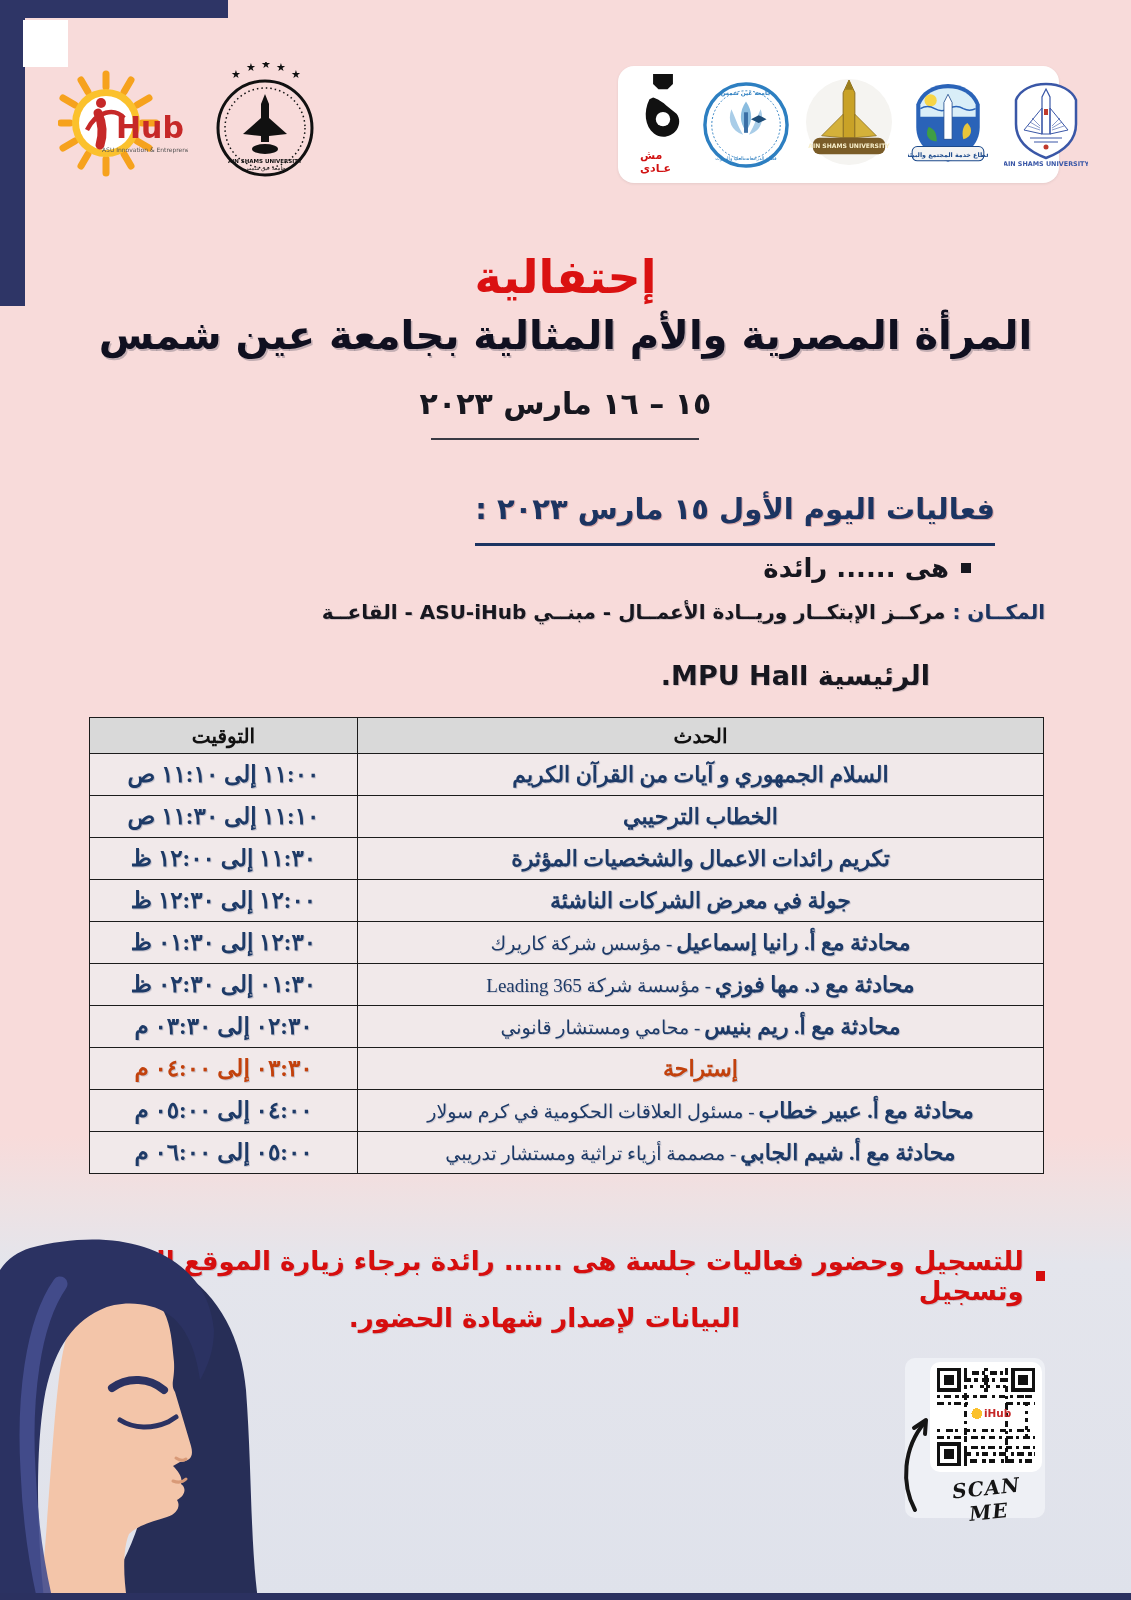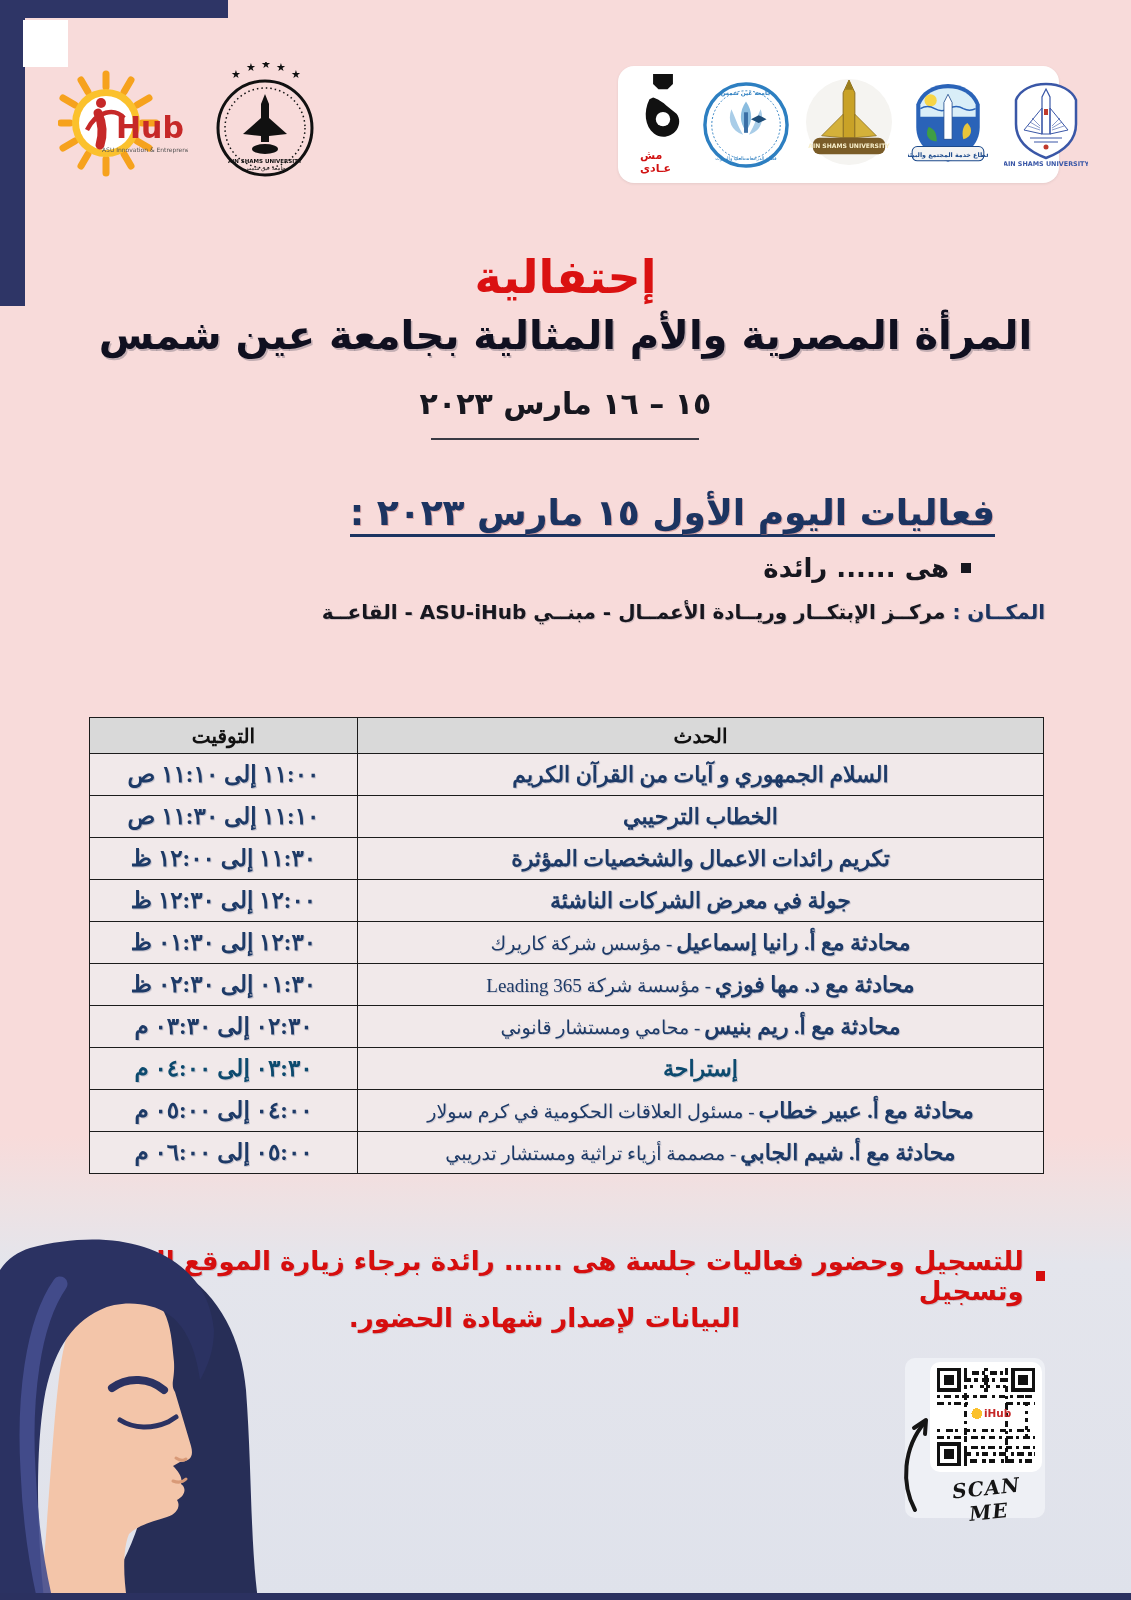--- a/index.html
+++ b/index.html
@@ -16,39 +16,39 @@
   .logos-box{left:618px;top:66px;width:441px;height:117px;background:#ffffff;border-radius:16px;
     box-shadow:0 1px 3px rgba(0,0,0,.08);display:flex;align-items:center;justify-content:space-evenly;padding:0 6px;box-sizing:border-box;}
   .plogo{display:flex;flex-direction:column;align-items:center;justify-content:center;margin-left:16px;}
   .hand-label{color:#d11212;font-weight:bold;font-size:11px;margin-top:1px;}
   
   .kicker{left:0;right:0;top:250px;text-align:center;color:#da1111;font-size:46px;font-weight:bold;}
   .main-title{left:0;right:0;top:312px;text-align:center;color:#101020;font-size:40px;font-weight:bold;
     text-shadow:1.5px 1.5px 0 rgba(130,120,130,.45);direction:rtl;}
   .date-line{left:0;right:0;top:386px;text-align:center;color:#17171f;font-size:30px;font-weight:bold;direction:rtl;}
   .date-underline{left:431px;top:438px;width:268px;height:0;border-top:2px solid #3a3a44;}
-  .day-heading{right:136px;top:492px;color:#1c3461;font-size:36px;font-weight:bold;direction:rtl;
-    border-bottom:3px solid #1c3461;padding-bottom:1px;text-shadow:1px 1px 0 rgba(190,120,120,.5);text-align:right;}
+  .day-heading{right:136px;top:492px;color:#1c3461;font-size:29px;font-weight:bold;direction:rtl;
+    border-bottom:3px solid #1c3461;padding-bottom:17px;text-shadow:1px 1px 0 rgba(190,120,120,.5);text-align:right;}
   .bullet-line{right:160px;top:553px;color:#17171f;font-size:26px;font-weight:bold;direction:rtl;display:flex;align-items:center;gap:12px;}
   .sq{width:10px;height:10px;background:#17171f;display:inline-block;}
   .sq.red{background:#d60e0e;}
   .loc1{right:86px;top:600px;font-size:20px;font-weight:bold;direction:rtl;color:#17171f;text-shadow:1px 1px 0 rgba(150,140,150,.4);}
   .loc-label{color:#1c3461;}
   .loc2{right:201px;top:660px;font-size:27px;font-weight:bold;direction:rtl;color:#17171f;text-shadow:1px 1px 0 rgba(150,140,150,.4);}
   
   .sched{left:89px;top:717px;width:954px;border-collapse:collapse;direction:rtl;table-layout:fixed;}
   .sched th,.sched td{border:1.5px solid #1c1c1c;padding:4px 10px;box-sizing:border-box;font-family:Liberation Serif, serif;}
   .sched th{height:36px;background:#d9d9d9;color:#111;font-size:20px;font-weight:bold;text-align:center;}
   .sched td{height:42px;background:#f1e9ea;text-align:center;vertical-align:middle;color:#1d3a67;}
   .col-event{width:686px;}
   .col-time{width:268px;}
   .ev-name{font-size:22px;font-weight:bold;text-shadow:1px 1px 0 rgba(150,150,170,.45);}
   .ev-role{font-size:19px;font-weight:normal;text-shadow:1px 1px 0 rgba(150,150,170,.35);}
   .time-cell{font-size:23px;font-weight:bold;text-shadow:1px 1px 0 rgba(150,150,170,.45);}
-  tr.highlight td, tr.highlight td span{color:#0c4a6e;}
+  tr.highlight td, tr.highlight td span{color:#c2410c;}
   
   .reg1{right:86px;top:1246px;color:#d60e0e;font-size:26px;font-weight:bold;direction:rtl;display:flex;align-items:center;gap:12px;
     text-shadow:1px 1px 0 rgba(160,140,150,.4);}
   .reg2{right:391px;top:1303px;color:#d60e0e;font-size:26px;font-weight:bold;direction:rtl;text-shadow:1px 1px 0 rgba(160,140,150,.4);}
   
   .qr-card{left:905px;top:1358px;width:140px;height:160px;background:#eef0f5;border-radius:10px;}
   .qr-white{position:absolute;left:25px;top:4px;width:112px;height:110px;background:#fff;border-radius:10px;
     display:flex;align-items:center;justify-content:center;}
   .qr-white svg{width:98px;height:98px;}
   .scanme{position:absolute;left:30px;top:118px;width:105px;text-align:center;color:#151515;
@@ -191,20 +191,21 @@
 
   <div class="abs day-heading">فعاليات اليوم الأول  ١٥ مارس ٢٠٢٣ :</div>
   <div class="abs bullet-line">
     <span class="sq"></span>
     <span>هى ...... رائدة</span>
   </div>
   <div class="abs loc1">
     <span class="loc-label">المكــان :</span>
     <span>مركــز الإبتكــار وريــادة الأعمــال - مبنــي ASU-iHub - القاعــة</span>
   </div>
+  <div class="abs loc2">الرئيسية MPU Hall.</div>
 
   <table class="abs sched">
     <colgroup>
         <col class="col-event">
         <col class="col-time">
       </colgroup>
     <thead>
       <tr>
         <th>الحدث</th>
         <th>التوقيت</th>

